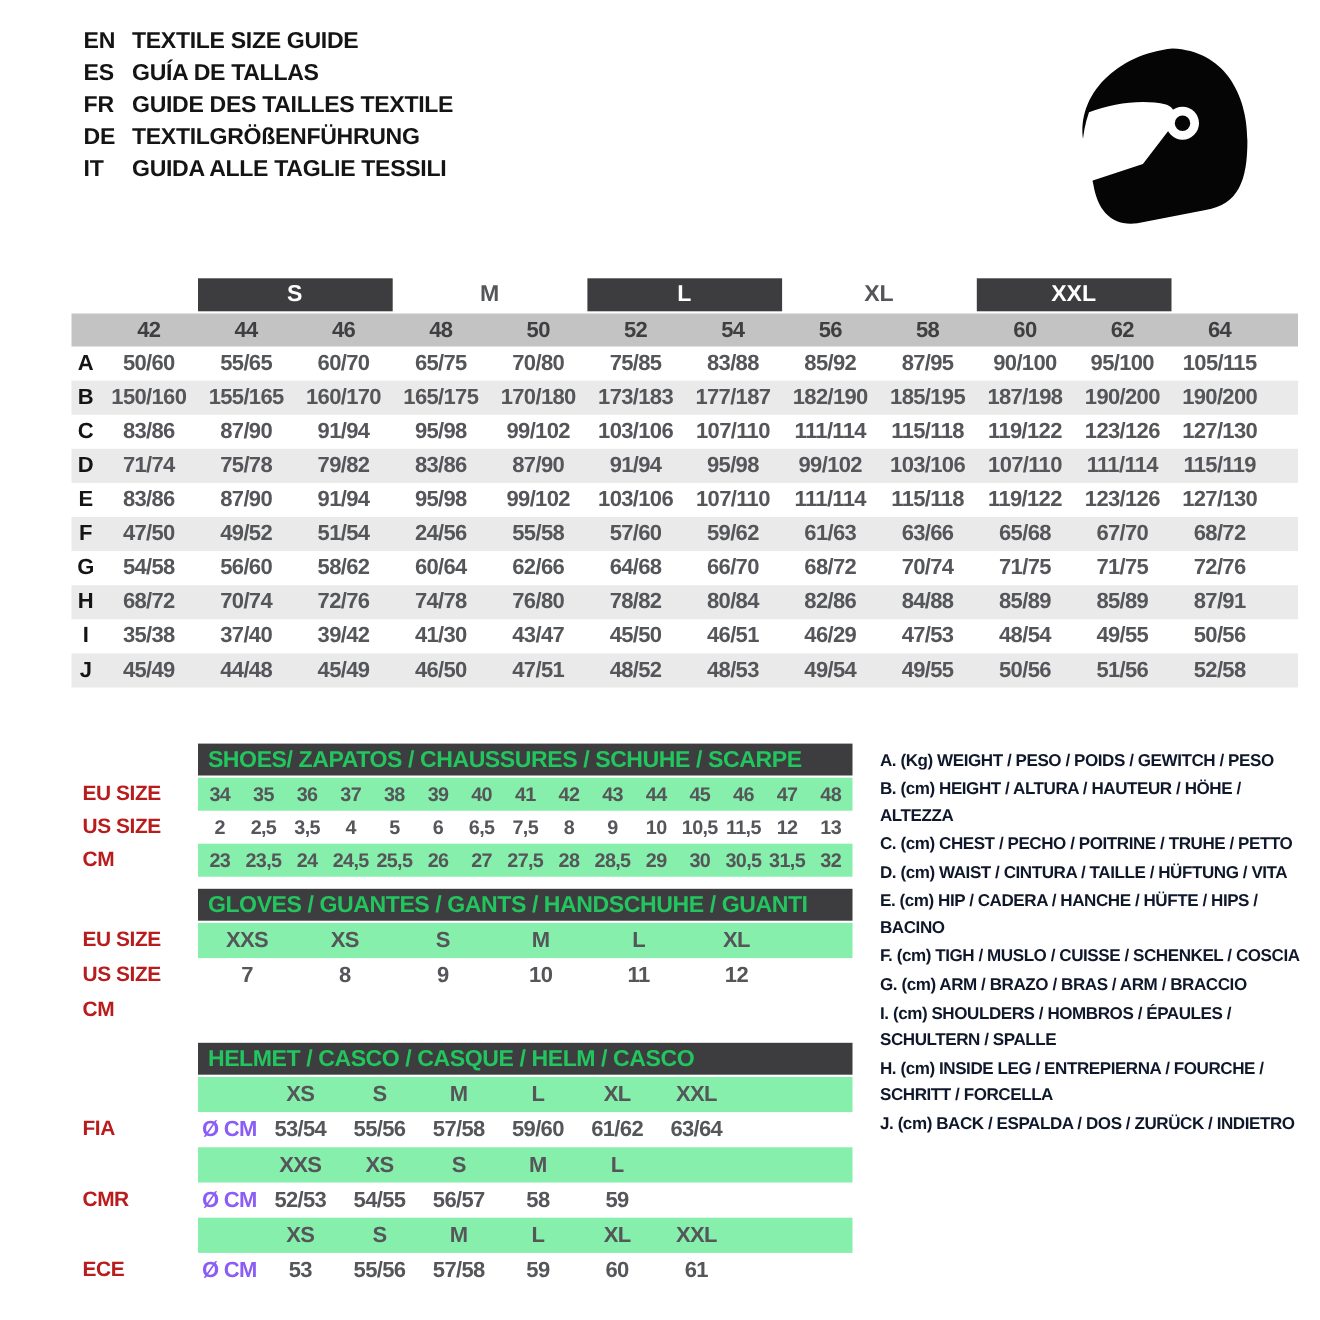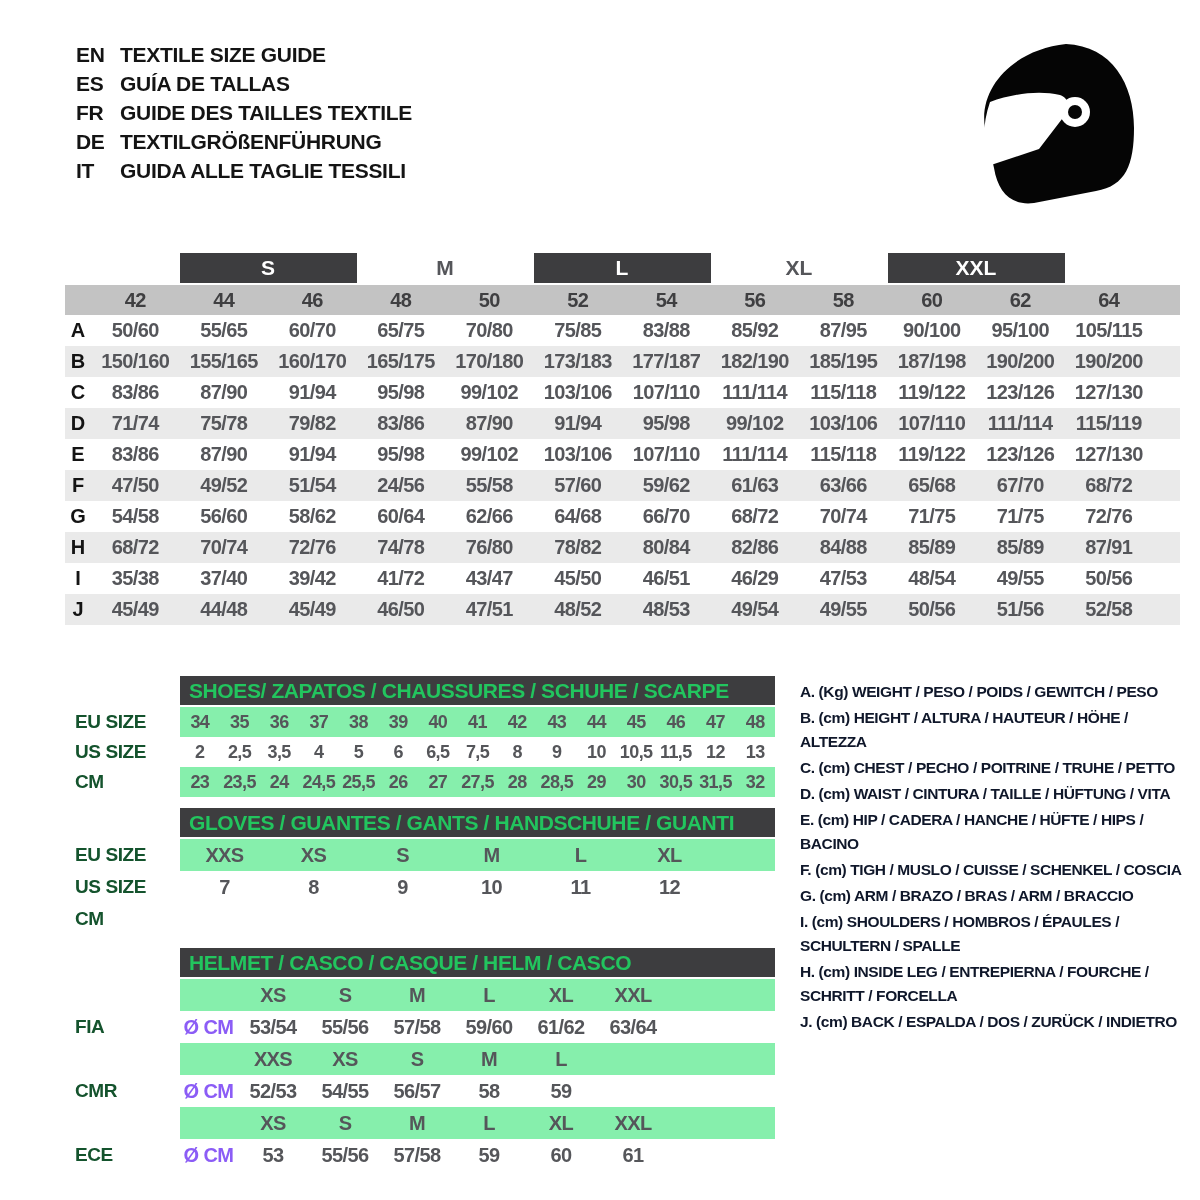--- a/index.html
+++ b/index.html
@@ -1,20 +1,20 @@
 <!DOCTYPE html>
 <html><head>
 <meta charset="utf-8">
 <style>
   * { margin:0; padding:0; box-sizing:border-box; }
   html,body { width:1200px; height:1200px; background:#ffffff;
     font-family:"Liberation Sans","DejaVu Sans",sans-serif; position:relative; overflow:hidden; }
 
   
-  .lang-block { position:absolute; left:76px; top:40px; }
+  .lang-block { position:absolute; left:76px; top:23px; }
   .lang-row { display:flex; height:29px; align-items:center; font-weight:bold;
     font-size:21px; color:#141414; letter-spacing:-0.3px; }
   .lang-code { width:44px; }
 
   
   .helmet-pic { position:absolute; left:978px; top:40px; }
 
   
   .main-table { position:absolute; left:65px; top:253px; width:1115px; }
   .grid-main { display:grid; grid-template-columns:26px repeat(12,88.5px); align-items:center; }
@@ -34,21 +34,21 @@
   .section { position:absolute; left:65px; width:780px; }
   .section-header { margin-left:115px; width:595px; height:29px; background:#3d3d3f;
     color:#22c55e; font-weight:bold; font-size:21px; display:flex; align-items:center;
     padding-left:9px; letter-spacing:-0.4px; margin-bottom:2px; }
   .shoes-section  { top:676px; }
   .gloves-section { top:808px; }
   .helmet-section { top:948px; }
   .scale-row { display:flex; align-items:stretch; height:30px; }
   .gloves-section .scale-row, .helmet-section .scale-row { height:32px; }
   .scale-label { width:115px; display:flex; align-items:center; padding-left:10px;
-    font-weight:bold; font-size:19px; color:#14532d; letter-spacing:-0.4px; }
+    font-weight:bold; font-size:19px; color:#b91c1c; letter-spacing:-0.4px; }
   .scale-values { width:595px; }
   .shaded-band { background:#86efac; }
   .shoes-grid  { display:grid; grid-template-columns:repeat(15,1fr); }
   .shoes-grid .num { font-size:18px; }
   .gloves-grid { display:grid; grid-template-columns:repeat(6,89px); }
   .helmet-grid { display:grid; grid-template-columns:57px repeat(6,72px); }
   .diam { font-weight:bold; font-size:20px; color:#8b5cf6; letter-spacing:-0.6px; }
 
   
   .legend { position:absolute; left:800px; top:680px; width:396px; }
@@ -234,21 +234,21 @@
         <div class="cell num">84/88</div>
         <div class="cell num">85/89</div>
         <div class="cell num">85/89</div>
         <div class="cell num">87/91</div>
       </div>
       <div class="grid-main data-row">
         <div class="cell row-label">I</div>
         <div class="cell num">35/38</div>
         <div class="cell num">37/40</div>
         <div class="cell num">39/42</div>
-        <div class="cell num">41/72</div>
+        <div class="cell num">41/30</div>
         <div class="cell num">43/47</div>
         <div class="cell num">45/50</div>
         <div class="cell num">46/51</div>
         <div class="cell num">46/29</div>
         <div class="cell num">47/53</div>
         <div class="cell num">48/54</div>
         <div class="cell num">49/55</div>
         <div class="cell num">50/56</div>
       </div>
       <div class="grid-main data-row shaded">

